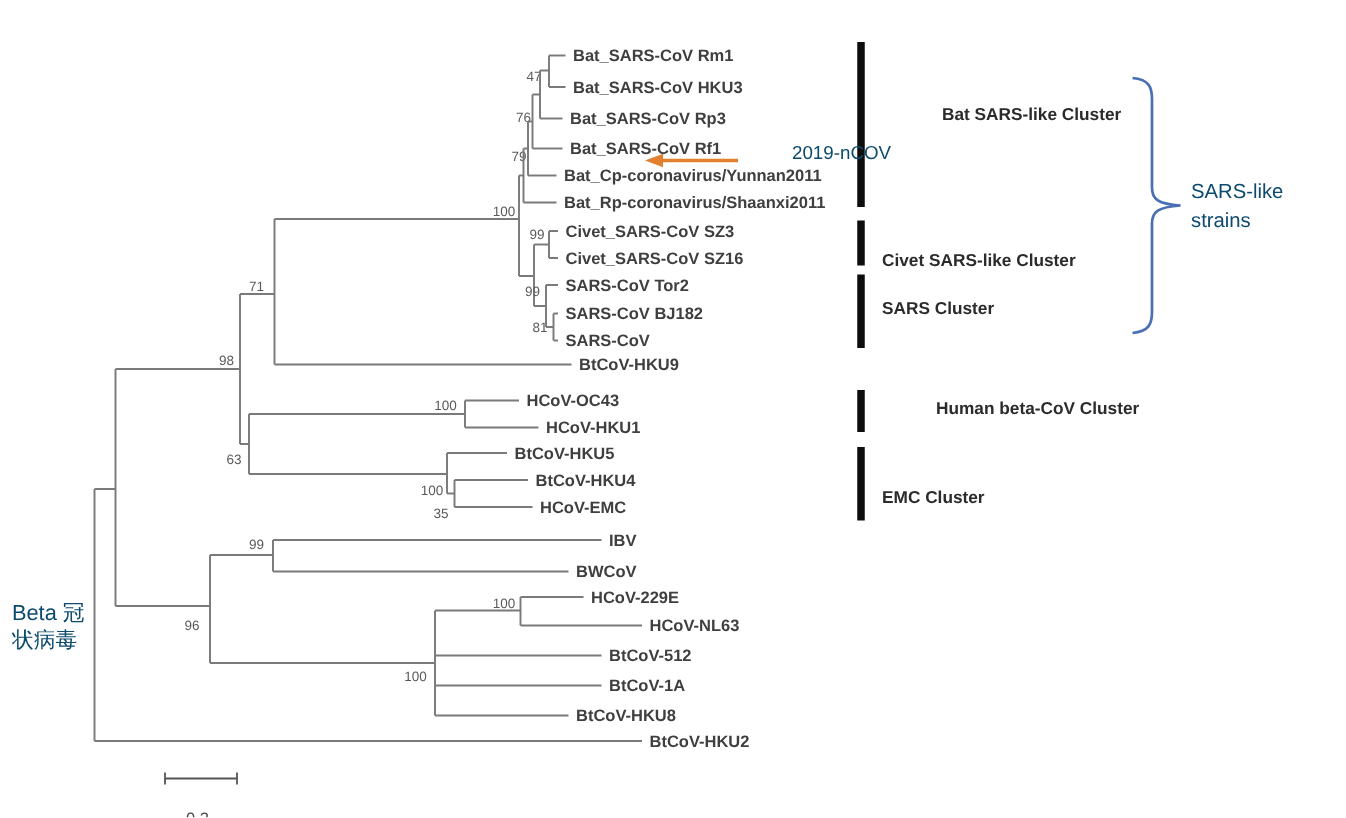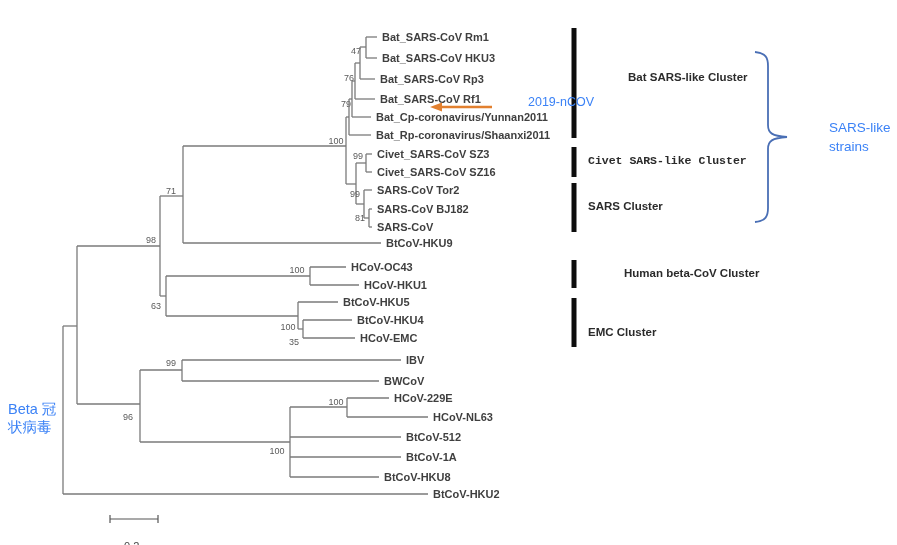--- a/index.html
+++ b/index.html
@@ -2,26 +2,26 @@
 <html><head>
 <meta charset="utf-8">
 <style>
   html,body{margin:0;padding:0;background:#ffffff;}
   body{font-family:"Liberation Sans",sans-serif;}
   .canvas{position:relative;width:897px;height:545px;background:#ffffff;overflow:hidden;}
   svg text{font-family:"Liberation Sans",sans-serif;}
   .taxon{font-size:11px;font-weight:600;fill:#3f3f3f;}
   .boot{font-size:9px;fill:#5a5a5a;}
   .overlay{position:absolute;white-space:nowrap;}
-  .red{color:#3b82f6;}
+  .red{color:#0c4a6e;}
   .ncov{left:528px;top:95px;font-size:12.5px;font-weight:500;}
-  .sarslike{left:794px;top:118px;font-size:13.5px;line-height:19px;margin-left:35px;}
+  .sarslike{left:794px;top:118px;font-size:13.5px;line-height:19px;}
   .beta{left:8px;top:400px;font-size:14.5px;font-weight:400;line-height:18px;}
   .cluster-label{position:absolute;left:588px;font-size:11.5px;font-weight:600;color:#2b2b2b;}
-  .cl0{top:71px;padding-left:40px;} .cl1{top:154px;font-family:Liberation Mono, monospace;} .cl2{top:200px;} .cl3{top:267px;padding-left:36px;} .cl4{top:326px;}
+  .cl0{top:71px;padding-left:40px;} .cl1{top:168px;} .cl2{top:200px;} .cl3{top:267px;padding-left:36px;} .cl4{top:326px;}
   .scalelab{left:124px;top:540px;font-size:11px;color:#4a4a4a;}
 </style>
 </head>
 <body>
 
 <div class="canvas">
 
   <svg id="tree-svg" width="897" height="545" viewBox="0 0 897 545">
       <line x1="366" y1="37" x2="366" y2="58" stroke="#7a7a7a" stroke-width="1.3"></line>
       <line x1="360" y1="47" x2="366" y2="47" stroke="#7a7a7a" stroke-width="1.3"></line>

